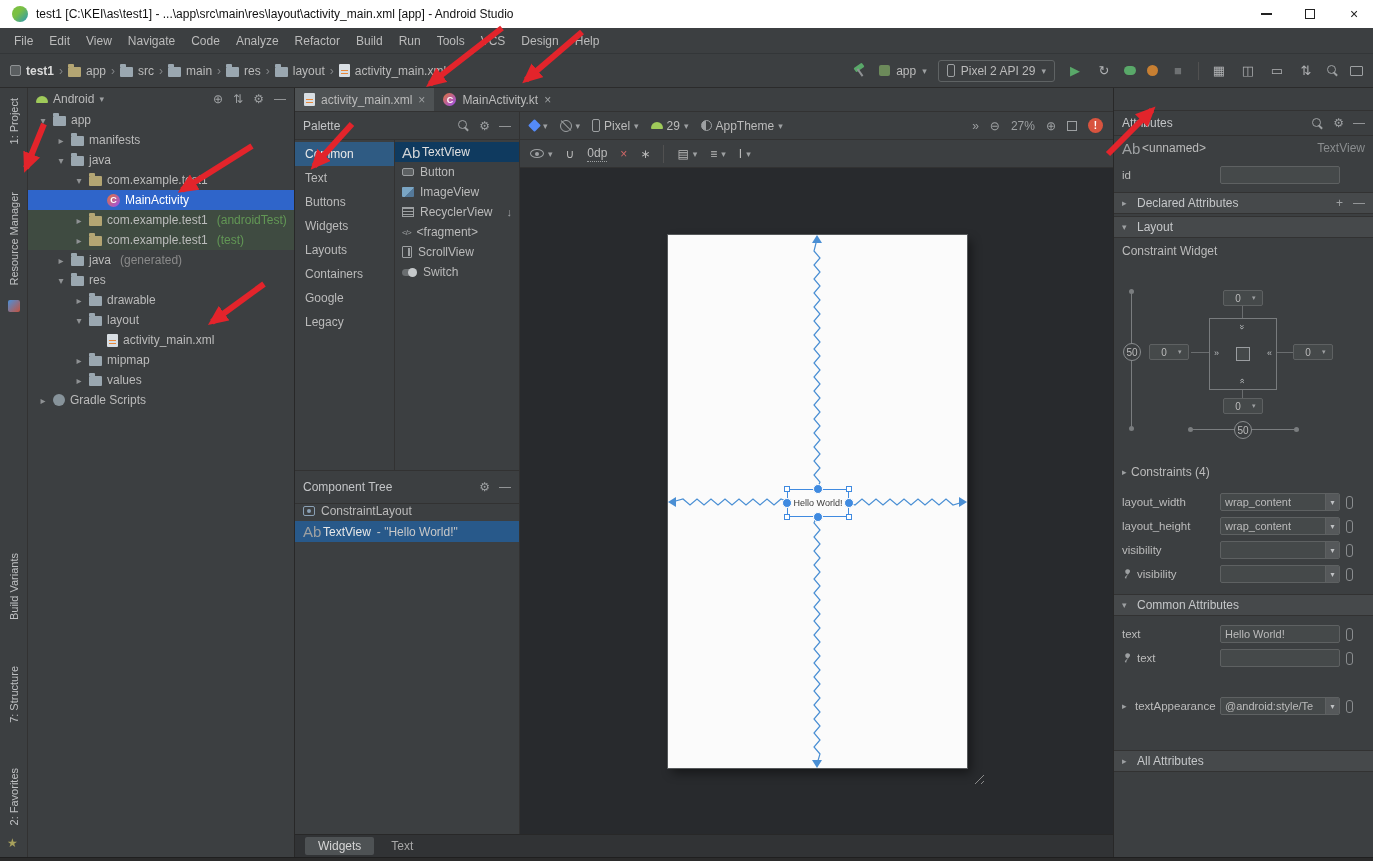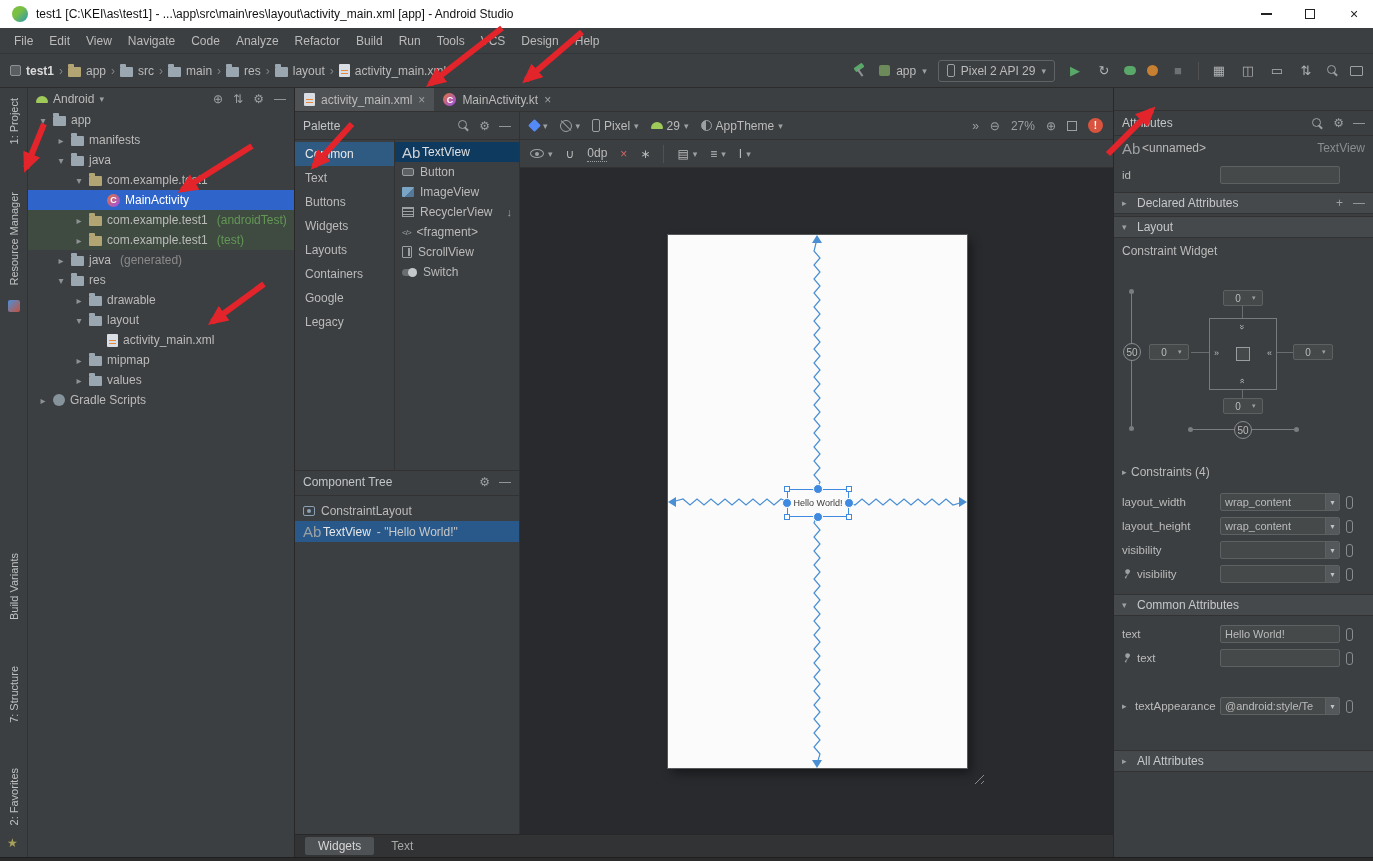--- a/index.html
+++ b/index.html
@@ -106,21 +106,21 @@
   .ic-btnw { width:12px; height:8px; border:1px solid #9da0a2; border-radius:2px; background:#5c6062; flex:0 0 auto; }
   .ic-img { width:12px; height:10px; background:linear-gradient(135deg,#7aa5c4 55%,#54799a 55%); border-radius:1px; flex:0 0 auto; }
   .ic-list { width:12px; height:10px; border:1px solid #9da0a2; background:repeating-linear-gradient(#9da0a2 0 1px, transparent 1px 3px); flex:0 0 auto; }
   .ic-codefrag { font-size:8px; color:#9da0a2; letter-spacing:-1px; flex:0 0 auto; }
   .ic-scroll { width:10px; height:12px; border:1px solid #9da0a2; border-radius:1px; position:relative; flex:0 0 auto; }
   .ic-scroll::after { content:""; position:absolute; right:1px; top:1px; bottom:1px; width:2px; background:#9da0a2; }
   .ic-switch { width:15px; height:7px; border-radius:4px; background:#6a6e70; position:relative; flex:0 0 auto; }
   .ic-switch::after { content:""; position:absolute; right:0; top:-1px; width:9px; height:9px; border-radius:50%; background:#c5c8ca; }
   .dl-ic { margin-left:auto; color:#9da0a2; font-size:11px; }
   
-  .ct-header { position:absolute; left:0; top:382px; width:225px; height:26px; border-top:1px solid #323232; border-bottom:1px solid #323232; border-right:1px solid #323232; display:flex; align-items:flex-start; gap:8px; padding:4px 8px; color:#c3c5c7; }
+  .ct-header { position:absolute; left:0; top:382px; width:225px; height:26px; border-top:1px solid #323232; border-bottom:1px solid #323232; border-right:1px solid #323232; display:flex; align-items:center; gap:8px; padding:16px 8px; color:#c3c5c7; }
   .ct-body { position:absolute; left:0; top:408px; width:225px; height:338px; border-right:1px solid #323232; padding-top:4px; }
   .ctrow { height:21px; display:flex; align-items:center; gap:6px; padding:0 8px; white-space:nowrap; }
   .ctrow.sel { background:#28598a; color:#e8e8e8; }
   .ic-cl { width:12px; height:10px; border:1px solid #8aa0b4; border-radius:2px; position:relative; flex:0 0 auto; }
   .ic-cl::after { content:""; position:absolute; left:3px; top:2px; width:4px; height:4px; border-radius:50%; background:#8aa0b4; }
   .ct-suffix { color:#c8c8c8; }
   
   .canvas-surface { position:absolute; left:225px; top:80px; right:0; height:666px; background:#282a2d; overflow:hidden; }
   .device-screen { position:absolute; left:373px; top:147px; width:299px; height:533px; background:#fbfbfb; box-shadow:0 0 0 1px #55585a, 4px 5px 10px rgba(0,0,0,0.45); }
   #springs { position:absolute; left:225px; top:80px; pointer-events:none; }

